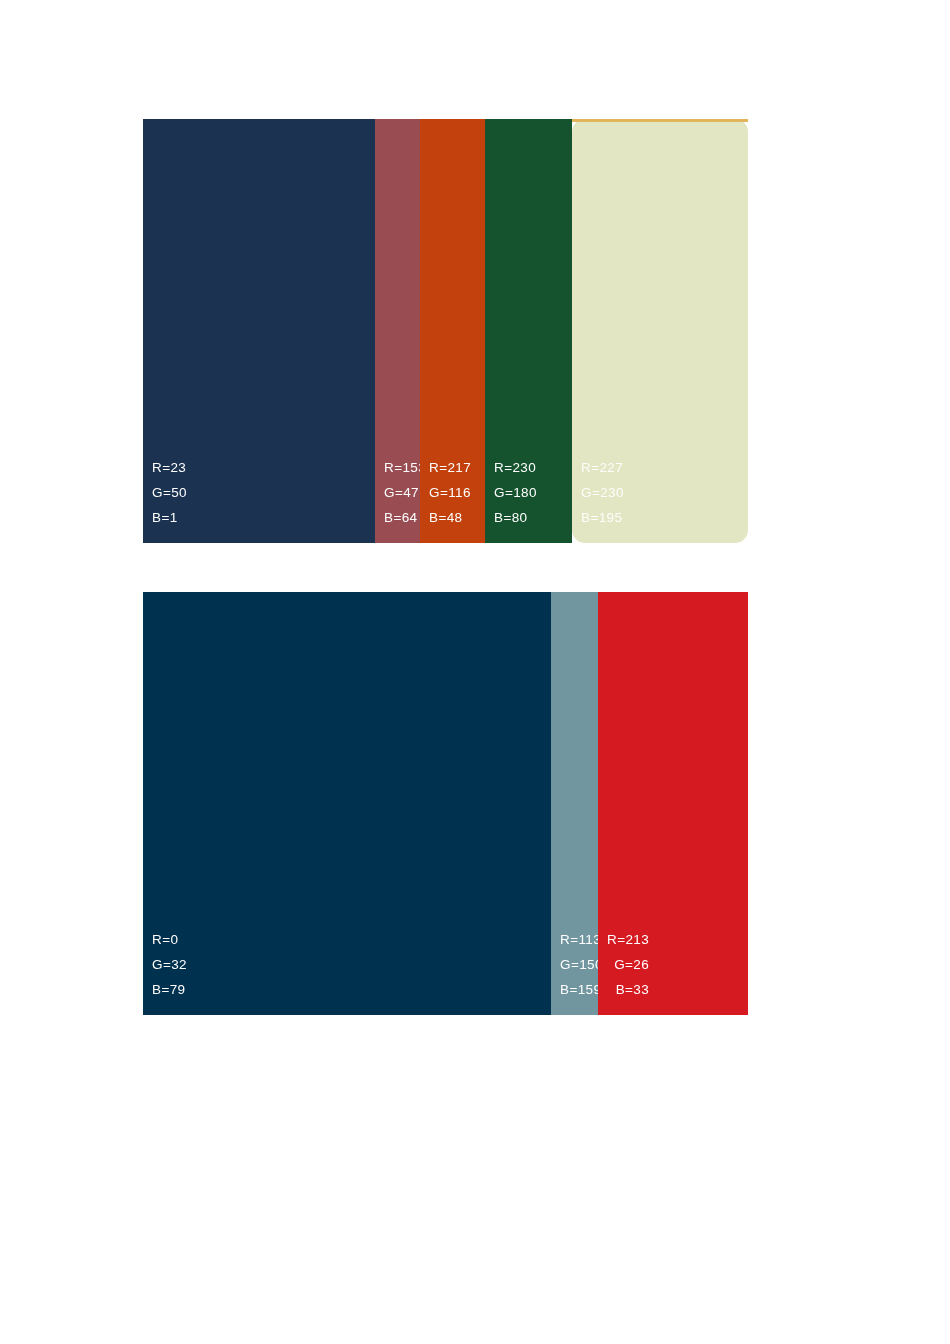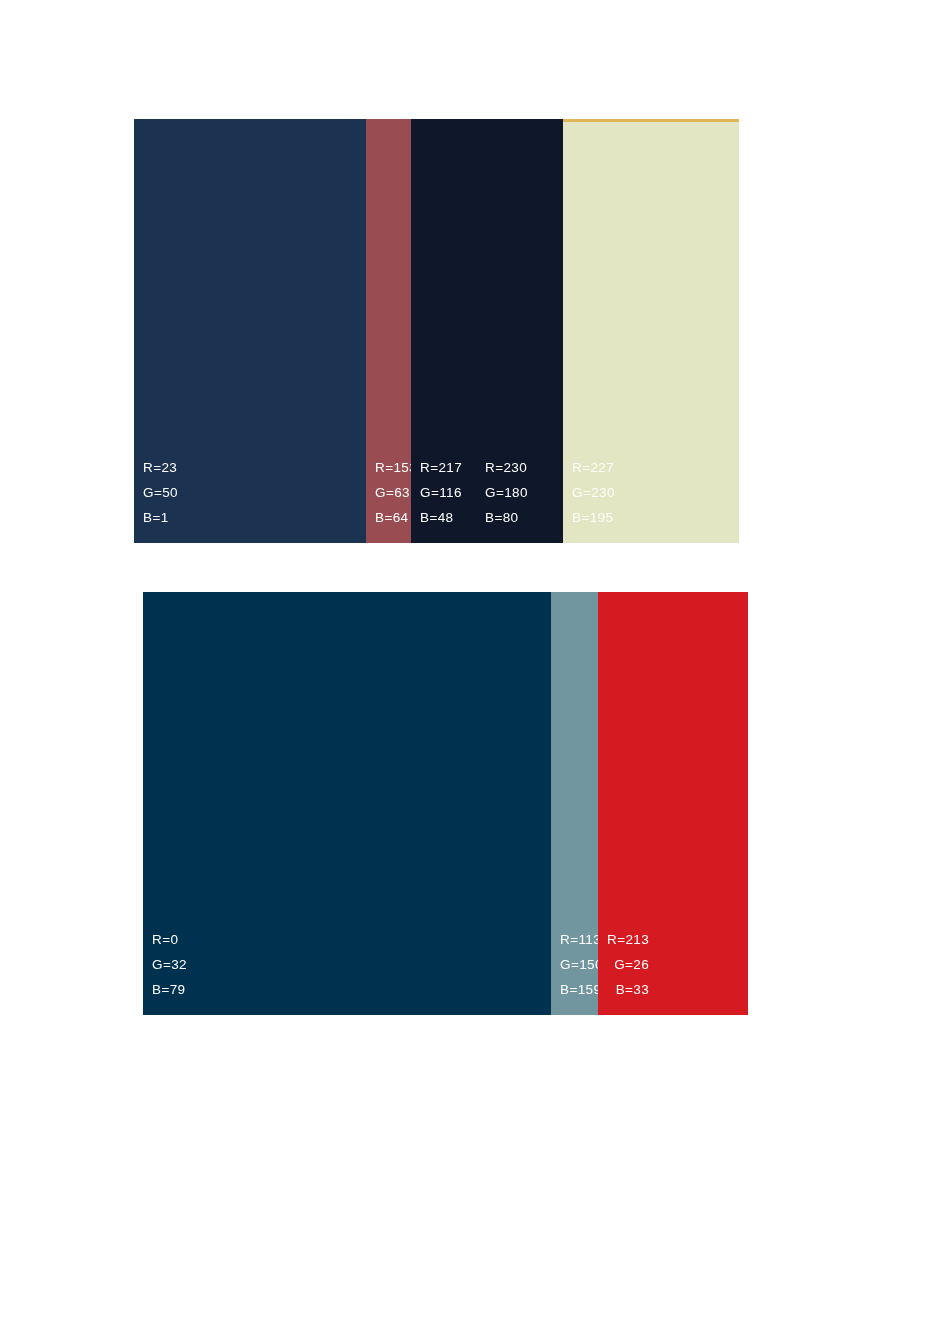--- a/index.html
+++ b/index.html
@@ -18,21 +18,21 @@
   .palette {
     position: absolute;
     display: flex;
     flex-direction: row;
     align-items: stretch;
     overflow: hidden;
   }
 
   
   #palette-1 {
-    left: 134px;
+    left: 143px;
     top: 119px;
     width: 605px;
     height: 424px;
   }
   
   #palette-2 {
     left: 143px;
     top: 592px;
     width: 605px;
     height: 423px;
@@ -83,39 +83,39 @@
     <div class="swatch" style="background: rgb(27, 50, 80); width: 232px; flex: 0 0 232px;">
       <div class="swatch-labels">
         <div class="swatch-label">R=23</div>
         <div class="swatch-label">G=50</div>
         <div class="swatch-label">B=1</div>
       </div>
     </div>
     <div class="swatch" style="background: rgb(153, 77, 82); width: 45px; flex: 0 0 45px;">
       <div class="swatch-labels">
         <div class="swatch-label">R=153</div>
-        <div class="swatch-label">G=63</div>
+        <div class="swatch-label">G=47</div>
         <div class="swatch-label">B=64</div>
       </div>
     </div>
-    <div class="swatch" style="background: #0f172a; width: 65px; flex: 0 0 65px;">
+    <div class="swatch" style="background: #c2410c; width: 65px; flex: 0 0 65px;">
       <div class="swatch-labels">
         <div class="swatch-label">R=217</div>
         <div class="swatch-label">G=116</div>
         <div class="swatch-label">B=48</div>
       </div>
     </div>
-    <div class="swatch" style="background: #0f172a; width: 87px; flex: 0 0 87px;">
+    <div class="swatch" style="background: #14532d; width: 87px; flex: 0 0 87px;">
       <div class="swatch-labels">
         <div class="swatch-label">R=230</div>
         <div class="swatch-label">G=180</div>
         <div class="swatch-label">B=80</div>
       </div>
     </div>
-    <div class="swatch on-light" style="background: rgb(227, 230, 195); width: 176px; flex: 0 0 176px;">
+    <div class="swatch on-light" style="background: rgb(227, 230, 195); width: 176px; flex: 0 0 176px; border-radius: 13px;">
       <div class="top-rule" style="background: rgb(227, 181, 90);"></div>
       <div class="swatch-labels">
         <div class="swatch-label">R=227</div>
         <div class="swatch-label">G=230</div>
         <div class="swatch-label">B=195</div>
       </div>
     </div>
   </div>
 <div class="palette" id="palette-2">
     <div class="swatch" style="background: rgb(0, 49, 79); width: 408px; flex: 0 0 408px;">

